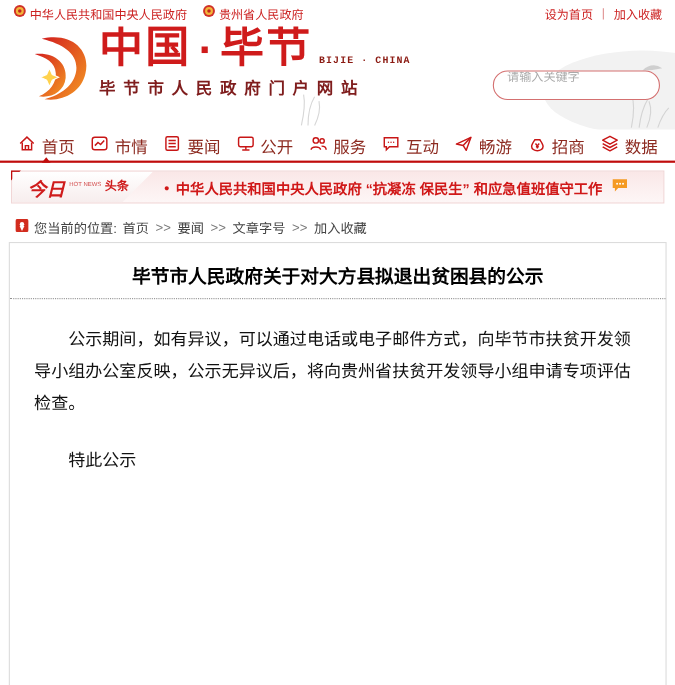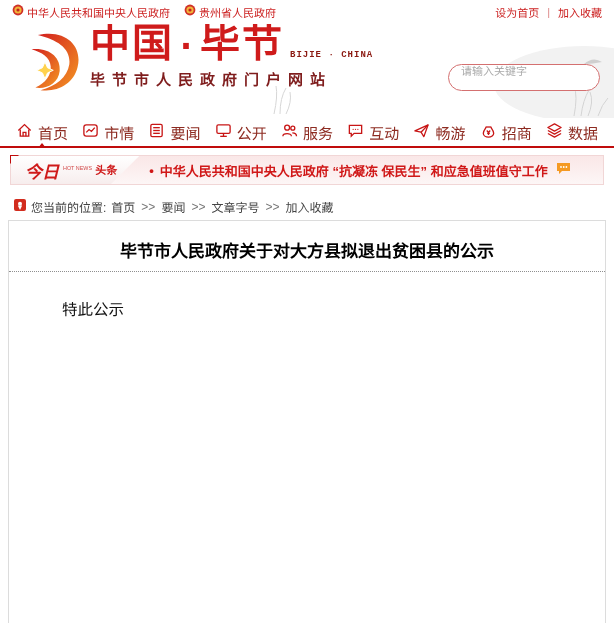--- a/index.html
+++ b/index.html
@@ -269,16 +269,17 @@
   <span class="crumb-sep">&gt;&gt;</span>
   <a class="crumb-link">文章字号</a>
   <span class="crumb-sep">&gt;&gt;</span>
   <a class="crumb-link">加入收藏</a>
 </div>
 
 <div class="article">
   <h1 class="article-title">毕节市人民政府关于对大方县拟退出贫困县的公示</h1>
   <div class="dotted"></div>
   <div class="article-body">
+    <p class="para2">公示期间，如有异议，可以通过电话或电子邮件方式，向毕节市扶贫开发领导小组办公室反映，公示无异议后，将向贵州省扶贫开发领导小组申请专项评估检查。</p>
     <p class="closing">特此公示</p>
 
   </div>
 </div>
 
 </body></html>

